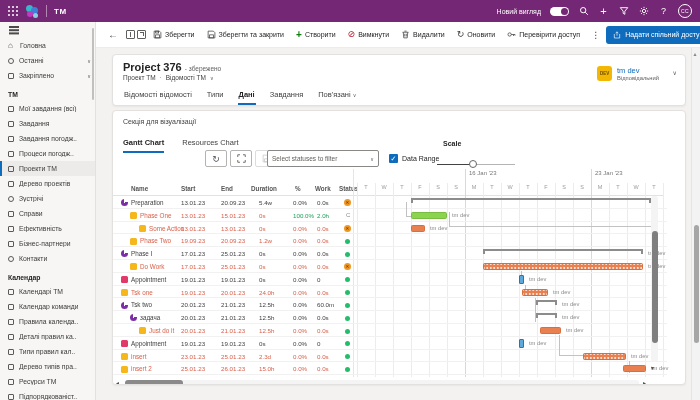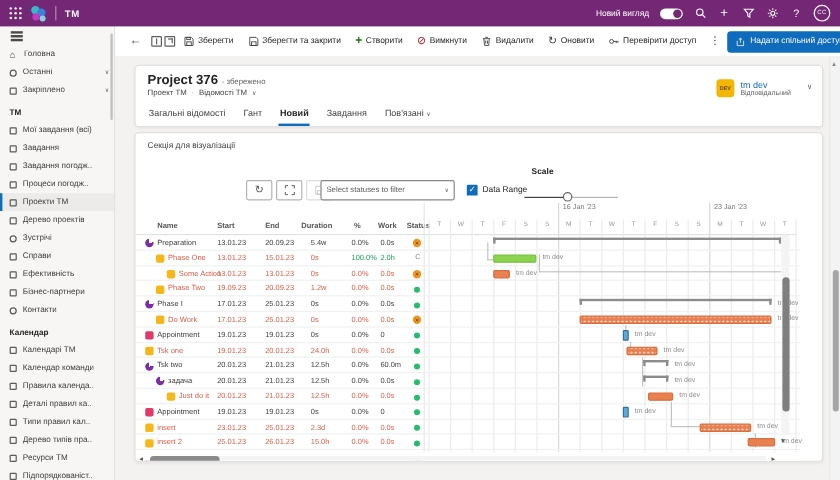--- a/index.html
+++ b/index.html
@@ -342,38 +342,42 @@
     <span>Project 376</span>
     <span class="t-saved">- збережено</span>
   </div>
   <div class="t-crumb">
     <span>Проект ТМ</span>
     <span class="sep">·</span>
     <span>Відомості ТМ</span>
     <span class="chev">∨</span>
   </div>
   <div class="t-tabs">
-    <span class="t-tab">Загальні відомості</span>
-    <span class="t-tab">Гант</span>
-    <span class="t-tab active">Новий</span>
+    <span class="t-tab">Відомості відомості</span>
+    <span class="t-tab">Типи</span>
+    <span class="t-tab active">Дані</span>
     <span class="t-tab">Завдання</span>
     <span class="t-tab"><span>Пов'язані</span><span class="chev">∨</span></span>
   </div>
   <div class="t-owner">
     <span class="owner-badge">DEV</span>
     <span>
       <div class="owner-name">tm dev</div>
       <div class="owner-role">Відповідальний</div>
     </span>
   </div>
   <span class="owner-chev">∨</span>
 </div>
 
 <div class="card sectioncard">
   <div class="s-title">Секція для візуалізації</div>
+  <div class="s-tabs">
+    <span class="s-tab active">Gantt Chart</span>
+    <span class="s-tab">Resources Chart</span>
+  </div>
   <span class="gbtn" style="left:92px;top:39px;">↻</span>
   <span class="gbtn" style="left:117px;top:39px;">
       <svg viewBox="0 0 12 12" fill="none" stroke="#555" stroke-width="1.1">
         <path d="M1 4V1h3M8 1h3v3M11 8v3H8M4 11H1V8"></path>
       </svg>
     </span>
   <span class="gbtn disabled" style="left:142px;top:39px;">
       <svg viewBox="0 0 12 12" fill="none" stroke="#c6c6c6">
         <path d="M1.5 1.5h7l2 2v7h-9z"></path>
         <rect x="3.5" y="6.5" width="5" height="4"></rect>

